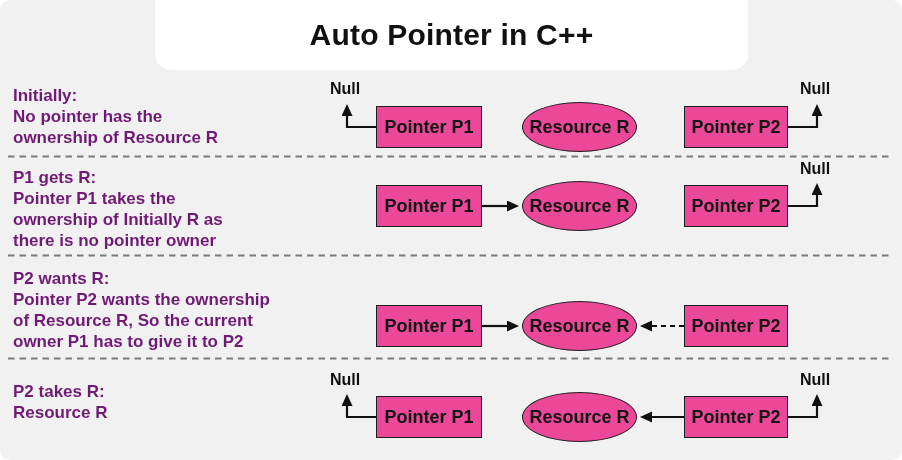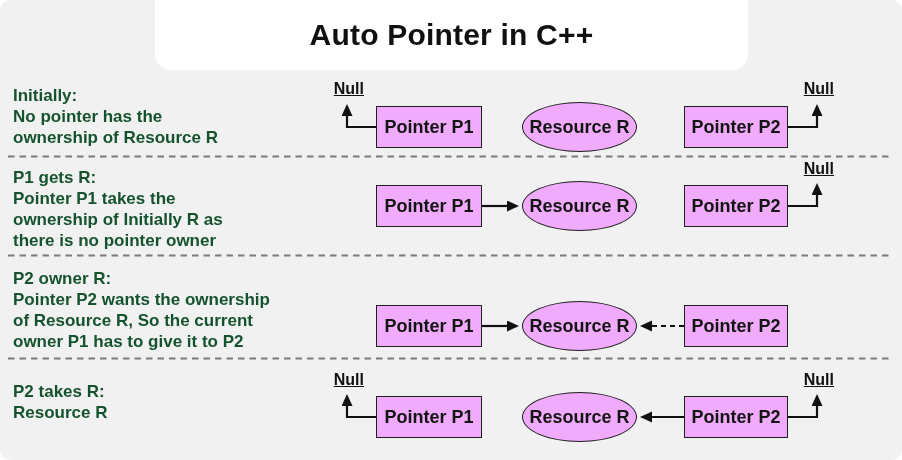--- a/index.html
+++ b/index.html
@@ -23,48 +23,47 @@
   }
   .title-text {
     font-size: 30px;
     font-weight: 700;
     color: #111111;
     letter-spacing: 0.2px;
   }
   .desc {
     position: absolute;
     left: 13px;
-    color: #14532d;
+    color: #701a75;
     font-size: 17px;
     font-weight: 700;
     line-height: 21px;
     white-space: nowrap;
   }
   .desc span { display: block; }
   .node {
     position: absolute;
-    background: #f0abfc;
+    background: #ec4899;
     border: 1.6px solid #1f1f1f;
     display: flex; align-items: center; justify-content: center;
     font-size: 18px;
     font-weight: 700;
     color: #141414;
     white-space: nowrap;
   }
   .rect { width: 106px; height: 42px; }
   .rect-p2 { width: 104px; height: 42px; }
   .ellipse { width: 115px; height: 50px; border-radius: 50%; }
   .null-label {
     position: absolute;
     font-size: 16px;
     font-weight: 700;
     color: #111111;
     width: 34px;
-    text-align: right;
-    text-decoration: underline;
+    text-align: left;
   }
   svg.wires { position: absolute; left: 0; top: 0; }
 </style>
 </head>
 <body>
 
 <div class="stage">
 
   <div class="title-panel">
     <div class="title-text">Auto Pointer in C++</div>
@@ -111,21 +110,21 @@
     <span>Pointer P1 takes the</span>
     <span>ownership of Initially R as</span>
     <span>there is no pointer owner</span>
   </div>
   <div class="node rect" style="left:376px; top:185px">Pointer P1</div>
   <div class="node ellipse" style="left:522px; top:181px">Resource R</div>
   <div class="node rect-p2" style="left:684px; top:185px">Pointer P2</div>
   <span class="null-label" style="left:800px; top:160px">Null</span>
 
   <div class="desc" style="top:268px">
-    <span>P2 owner R:</span>
+    <span>P2 wants R:</span>
     <span>Pointer P2 wants the ownership</span>
     <span>of Resource R, So the current</span>
     <span>owner P1 has to give it to P2</span>
   </div>
   <div class="node rect" style="left:376px; top:305px">Pointer P1</div>
   <div class="node ellipse" style="left:522px; top:301px">Resource R</div>
   <div class="node rect-p2" style="left:684px; top:305px">Pointer P2</div>
 
   <div class="desc" style="top:381px">
     <span>P2 takes R:</span>

